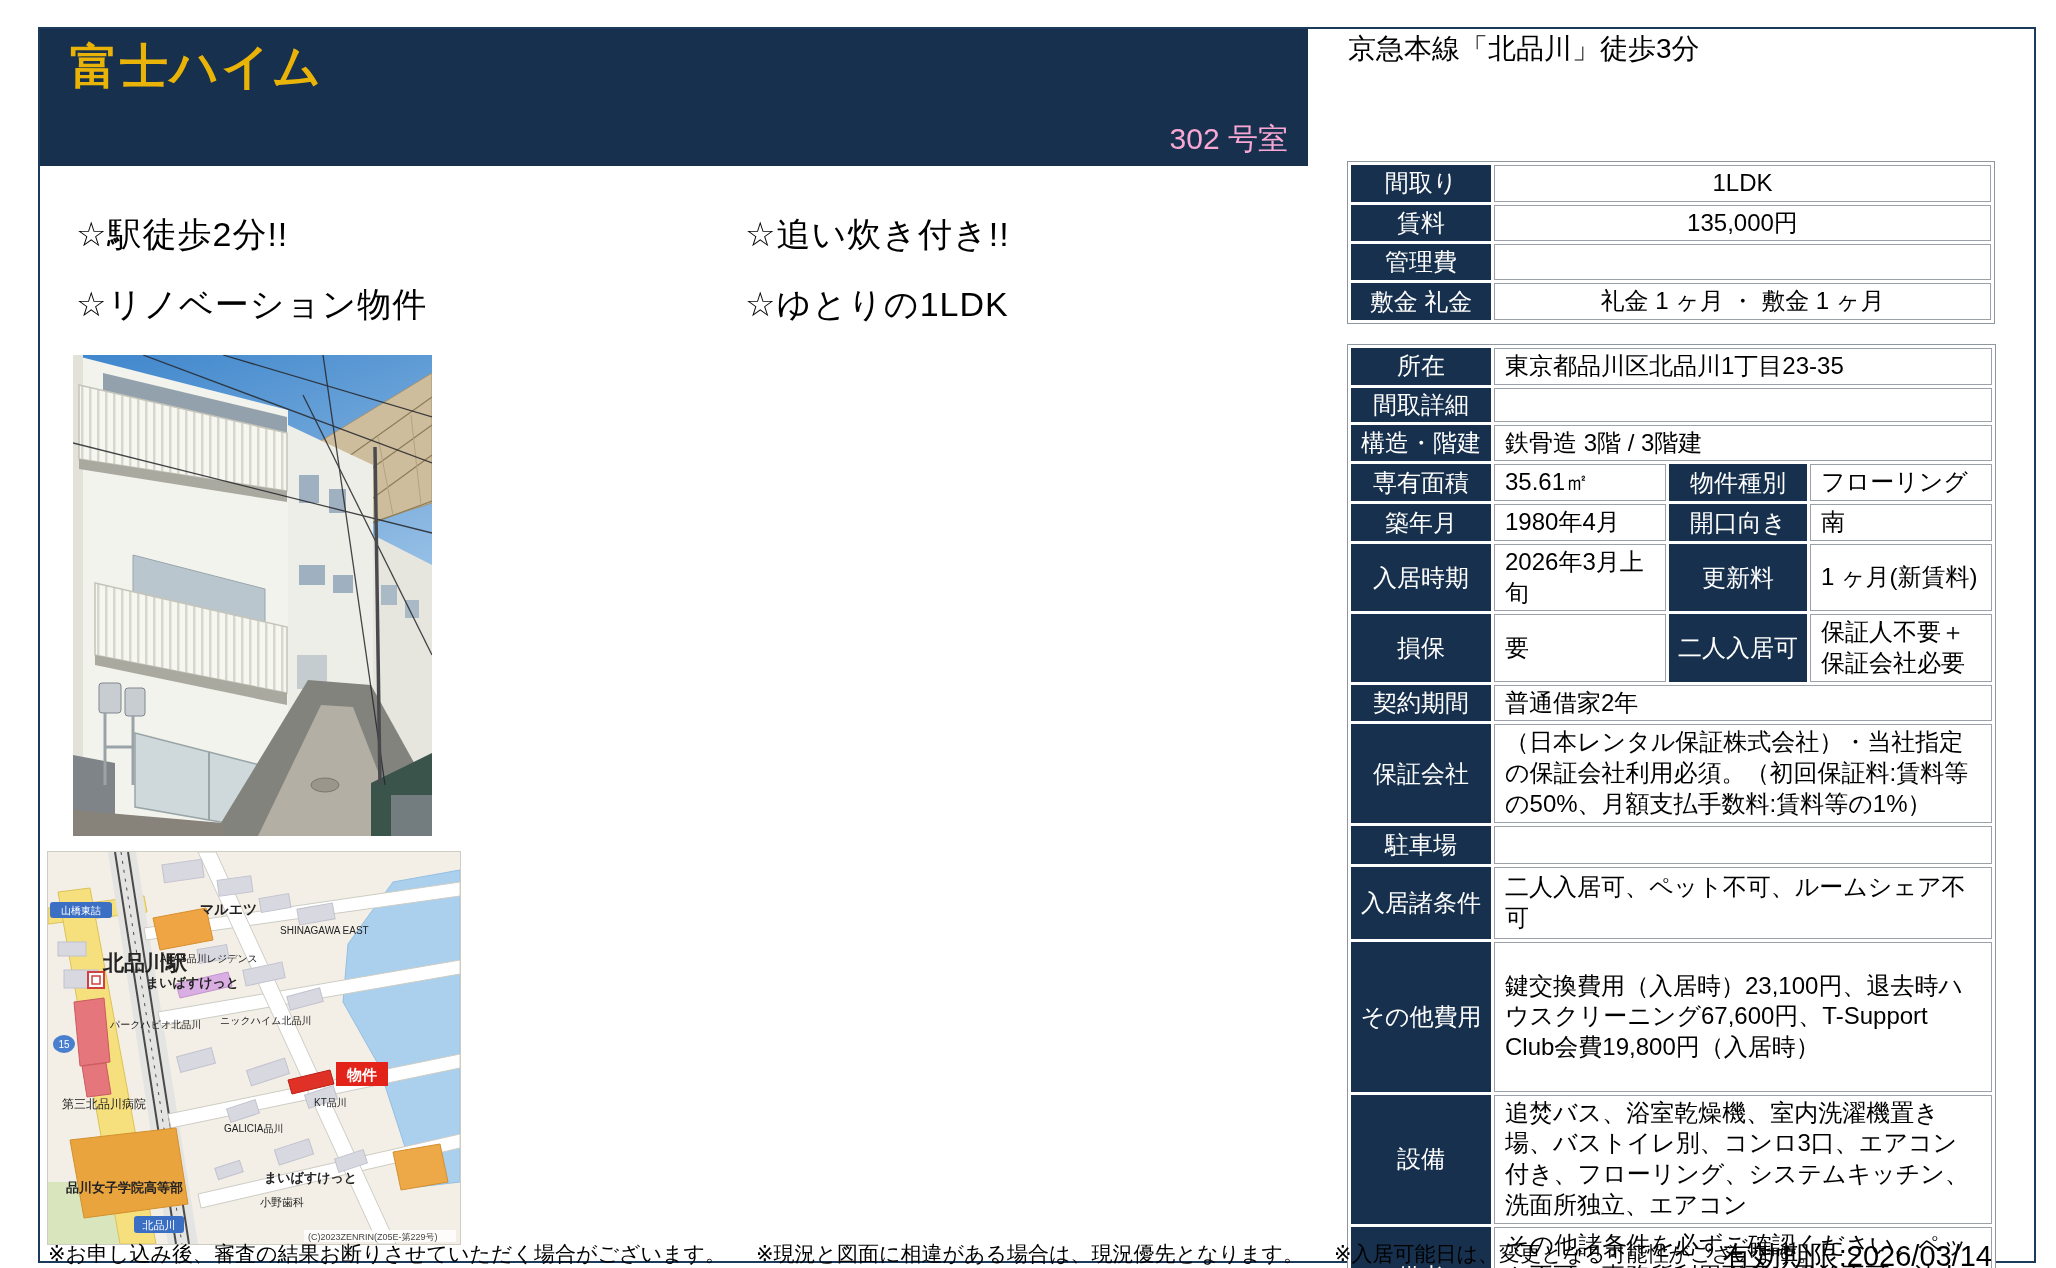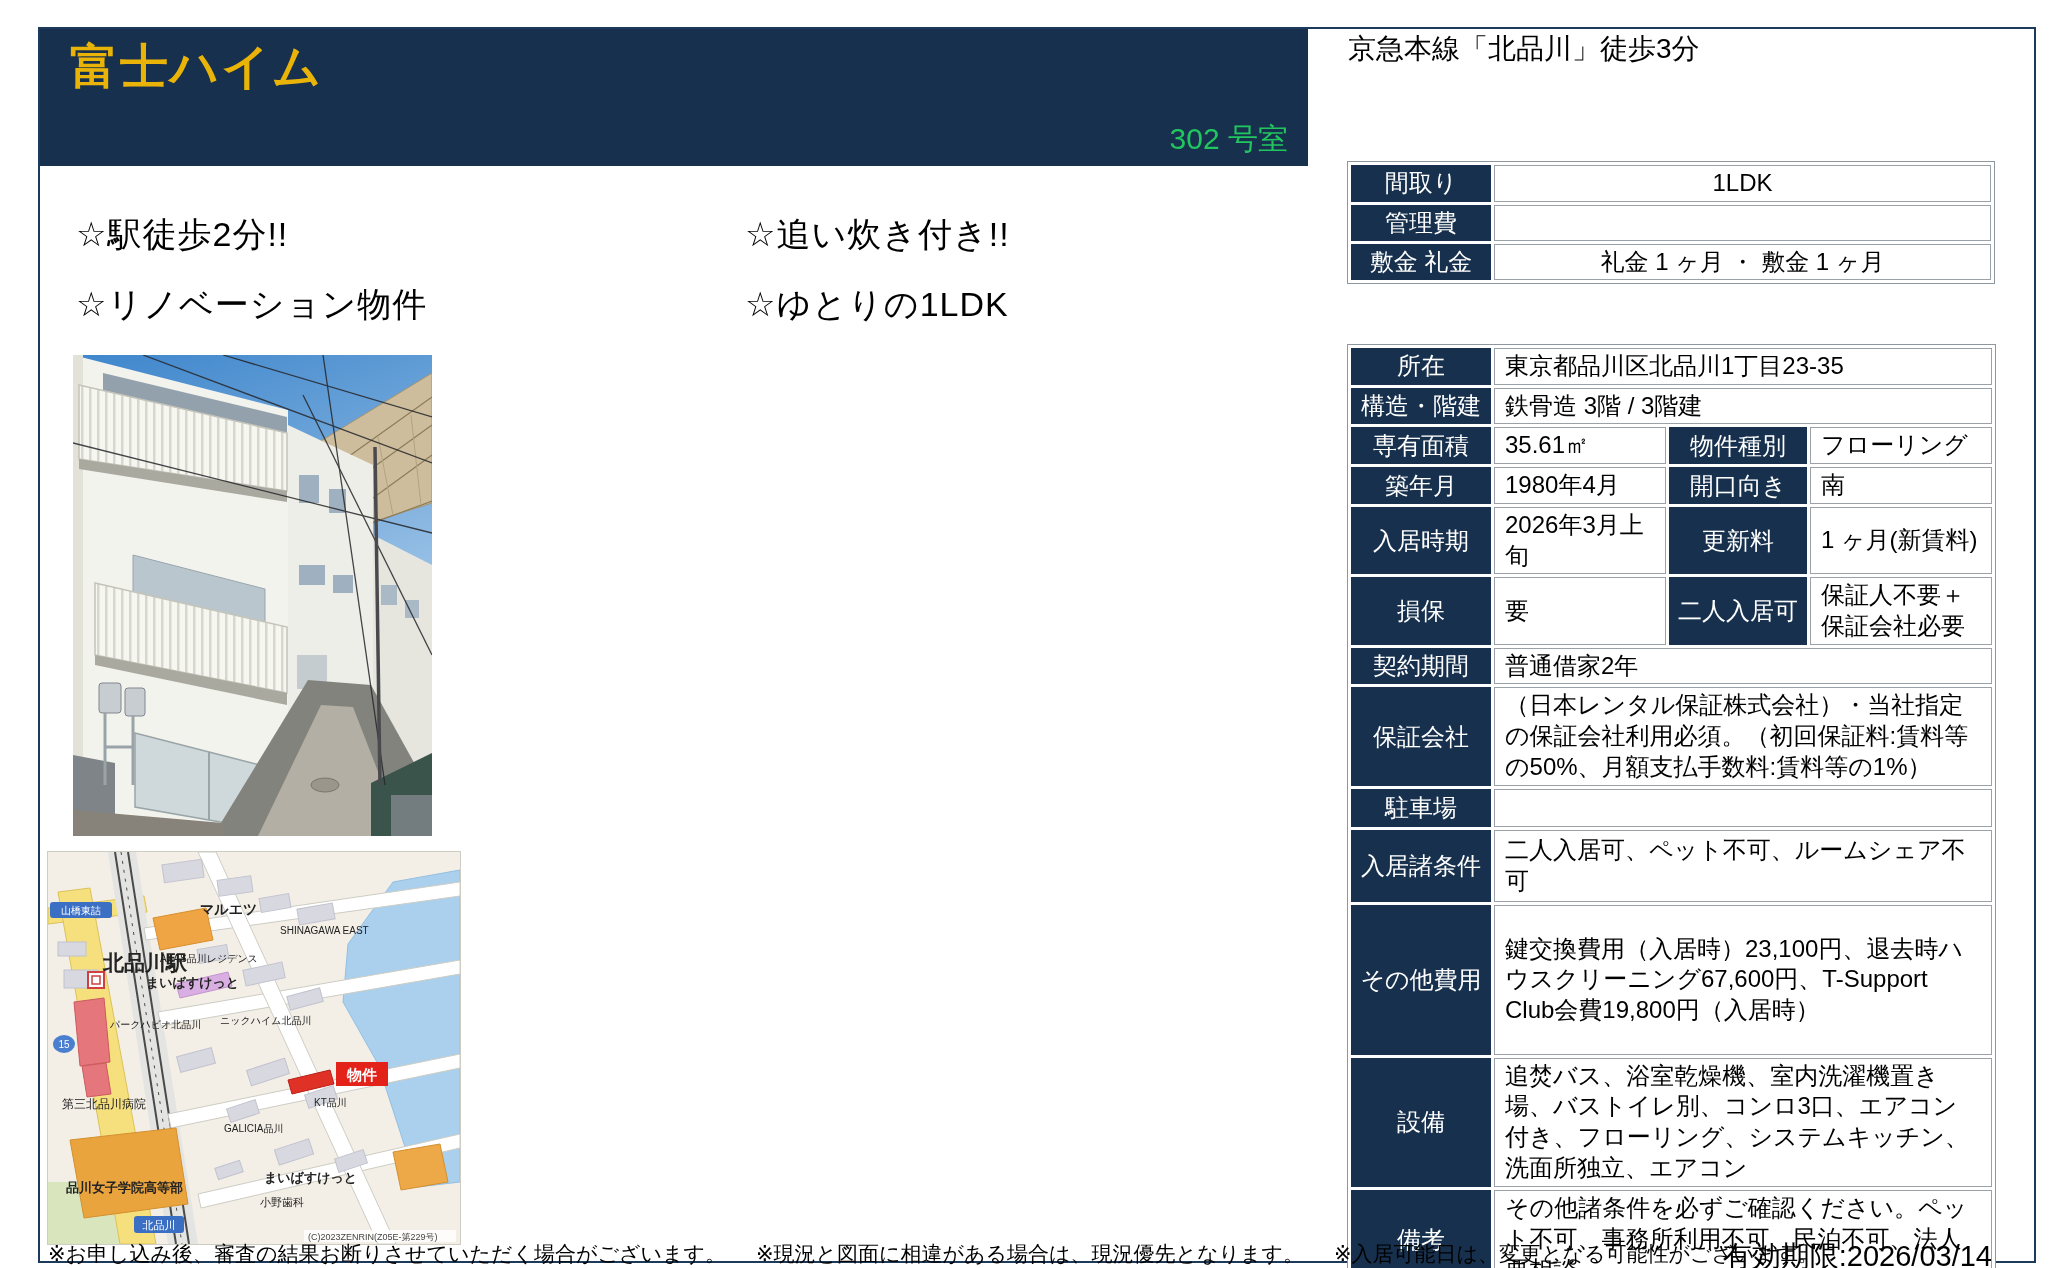--- a/index.html
+++ b/index.html
@@ -5,21 +5,21 @@
   html,body{margin:0;padding:0;width:2056px;height:1268px;background:#ffffff;overflow:hidden;
             font-family:"Liberation Sans","DejaVu Sans",sans-serif;color:#000;}
   .abs{position:absolute;}
 
   
   #frame{left:38px;top:27px;width:1994px;height:1232px;border:2px solid #1b3a5c;}
 
   
   #hdr{left:40px;top:29px;width:1268px;height:137px;background:#16304d;}
   #hdr .title{position:absolute;left:30px;top:6px;font-size:48px;font-weight:bold;color:#eab308;letter-spacing:2px;}
-  #hdr .room{position:absolute;right:20px;bottom:6px;font-size:30px;color:#22c55e;}
+  #hdr .room{position:absolute;right:20px;bottom:6px;font-size:30px;color:#f9a8d4;}
 
   #access{left:1348px;top:30px;font-size:28px;}
 
   .hl{position:absolute;font-size:34px;letter-spacing:1px;}
 
   
   table.sheet{border-collapse:separate;border-spacing:3px;background:#fff;border:1px solid #8f979e;table-layout:fixed;}
   table.sheet td{font-size:24px;overflow:hidden;}
   td.lbl{background:#16304d;color:#fff;text-align:center;vertical-align:middle;padding:0 2px;margin-left:12px;}
   td.val{border:1px solid #9aa1a8;background:#fff;padding:2px 10px;vertical-align:middle;line-height:1.28;}
@@ -208,20 +208,24 @@
   <colgroup>
       <col style="width:140px">
       <col>
     </colgroup>
   <tbody>
       <tr style="height:36px">
     <td class="lbl">間取り</td>
     <td class="val valc">1LDK</td>
   </tr>
   <tr style="height:36px">
+    <td class="lbl">賃料</td>
+    <td class="val valc">135,000円</td>
+  </tr>
+  <tr style="height:36px">
     <td class="lbl">管理費</td>
     <td class="val valc"></td>
   </tr>
   <tr style="height:36px">
     <td class="lbl">敷金 礼金</td>
     <td class="val valc">礼金 1 ヶ月 ・ 敷金 1 ヶ月</td>
   </tr>
 </tbody>
   </table>
 
@@ -231,20 +235,24 @@
       <col style="width:172px">
       <col style="width:138px">
       <col style="width:182px">
     </colgroup>
   <tbody>
       <tr style="height:34px">
     <td class="lbl">所在</td>
     <td class="val" colspan="3">東京都品川区北品川1丁目23-35</td>
   </tr>
   <tr style="height:34px">
+    <td class="lbl">間取詳細</td>
+    <td class="val" colspan="3"></td>
+  </tr>
+  <tr style="height:34px">
     <td class="lbl">構造・階建</td>
     <td class="val" colspan="3">鉄骨造 3階 / 3階建</td>
   </tr>
   <tr style="height:34px">
     <td class="lbl">専有面積</td>
     <td class="val">35.61㎡</td>
     <td class="lbl">物件種別</td>
     <td class="val">フローリング</td>
   </tr>
   <tr style="height:34px">

